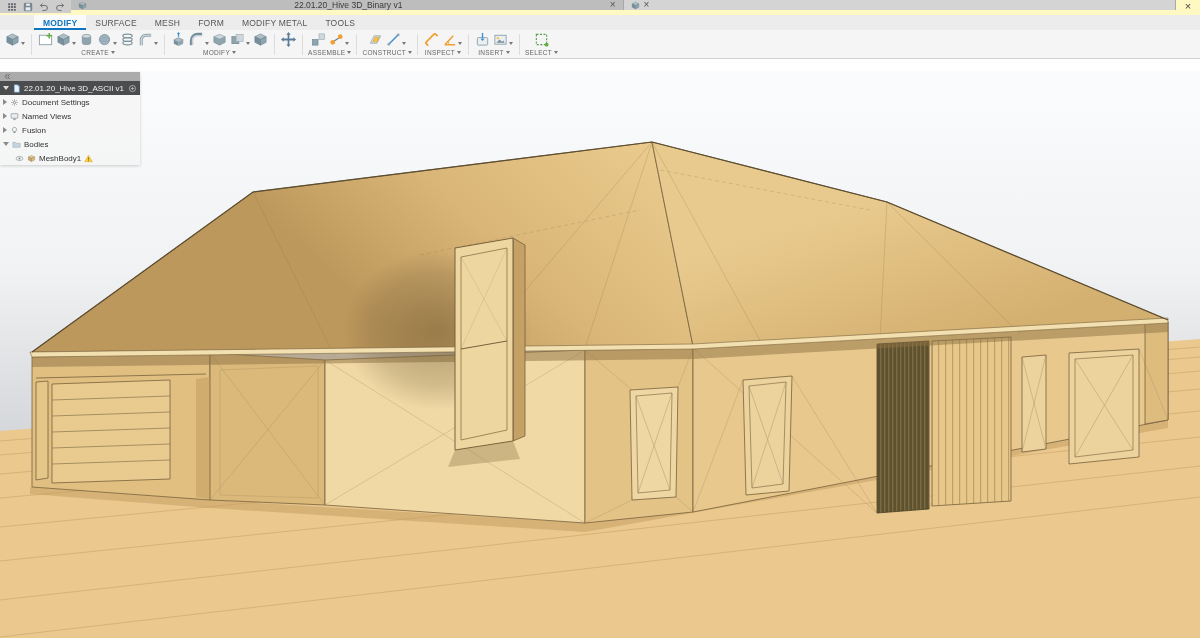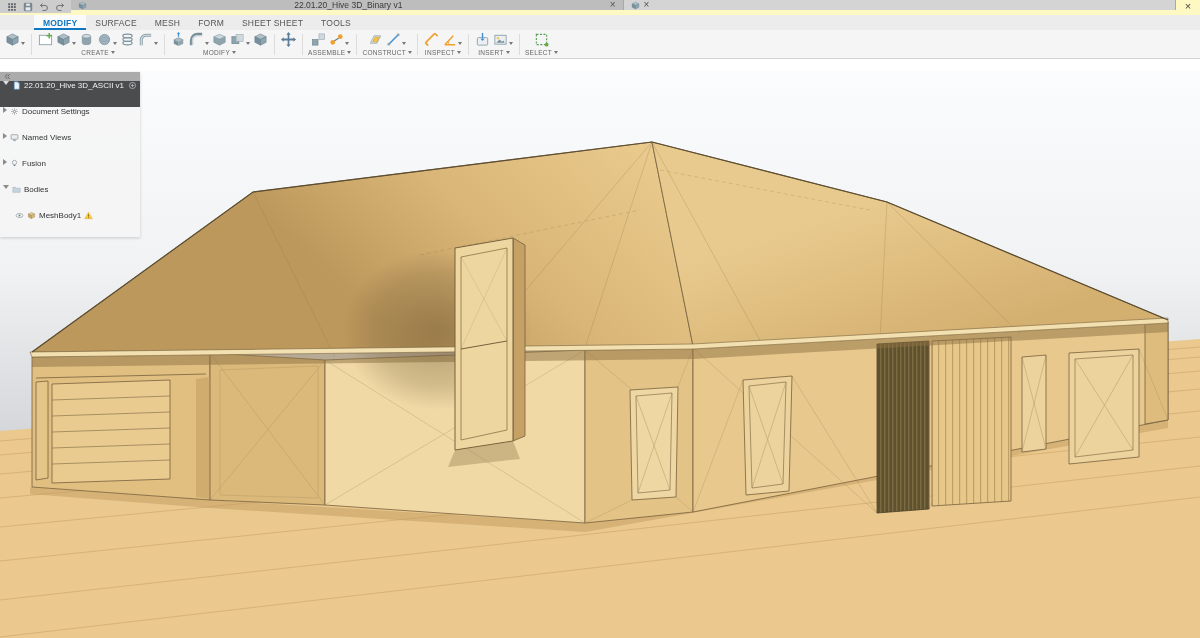--- a/index.html
+++ b/index.html
@@ -48,21 +48,21 @@
 
   
   .viewport{position:absolute;left:0;right:0;top:71px;bottom:0;
     background:linear-gradient(180deg,#fbfcfd 0%,#f1f2f3 35%,#dadcdf 58%,#cfd2d5 70%)}
   .scene{position:absolute;left:0;top:0;width:1200px;height:567px}
 
   
   .browser{position:absolute;left:0;top:1px;width:140px;background:rgba(245,245,245,.88);
     box-shadow:0 1px 3px rgba(0,0,0,.18);font-size:8px;color:#333}
   .bheader{height:9px;background:#ababab;display:flex;align-items:center;padding:0 3px}
-  .brow{height:26px;display:flex;align-items:flex-start;gap:3px;padding:0 3px;
+  .brow{height:14px;display:flex;align-items:center;gap:3px;padding:0 3px;
     white-space:nowrap;cursor:pointer}
   .brow.root{background:#4a4c4e;color:#f2f2f2}
   .blabel{overflow:hidden;text-overflow:ellipsis}
   .brow.root .blabel{flex:1}
   .chev{width:0;height:0;border-top:3px solid transparent;border-bottom:3px solid transparent;
     border-left:4px solid #8b8b8b;flex:none}
   .chev.down{border-left:3px solid transparent;border-right:3px solid transparent;
     border-top:4px solid #8b8b8b;border-bottom:none}
   .brow.root .chev.down{border-top-color:#dedede}
   .indent{width:9px;flex:none}
@@ -259,21 +259,21 @@
       <span class="tab-close">×</span>
     </div>
     <div class="win-close">×</div>
   </div>
 
   <div class="rtabs">
     <div class="rtab active">MODIFY</div>
     <div class="rtab">SURFACE</div>
     <div class="rtab">MESH</div>
     <div class="rtab">FORM</div>
-    <div class="rtab">SHEET SHEET</div>
+    <div class="rtab">MODIFY METAL</div>
     <div class="rtab">TOOLS</div>
   </div>
 
   <div class="rtools">
     <div class="tgroup">
       <div class="gicons">
         <button class="tbtn">
             <svg class="ico" viewBox="0 0 16 16">
               <use href="#ic-box"></use>
             </svg>

